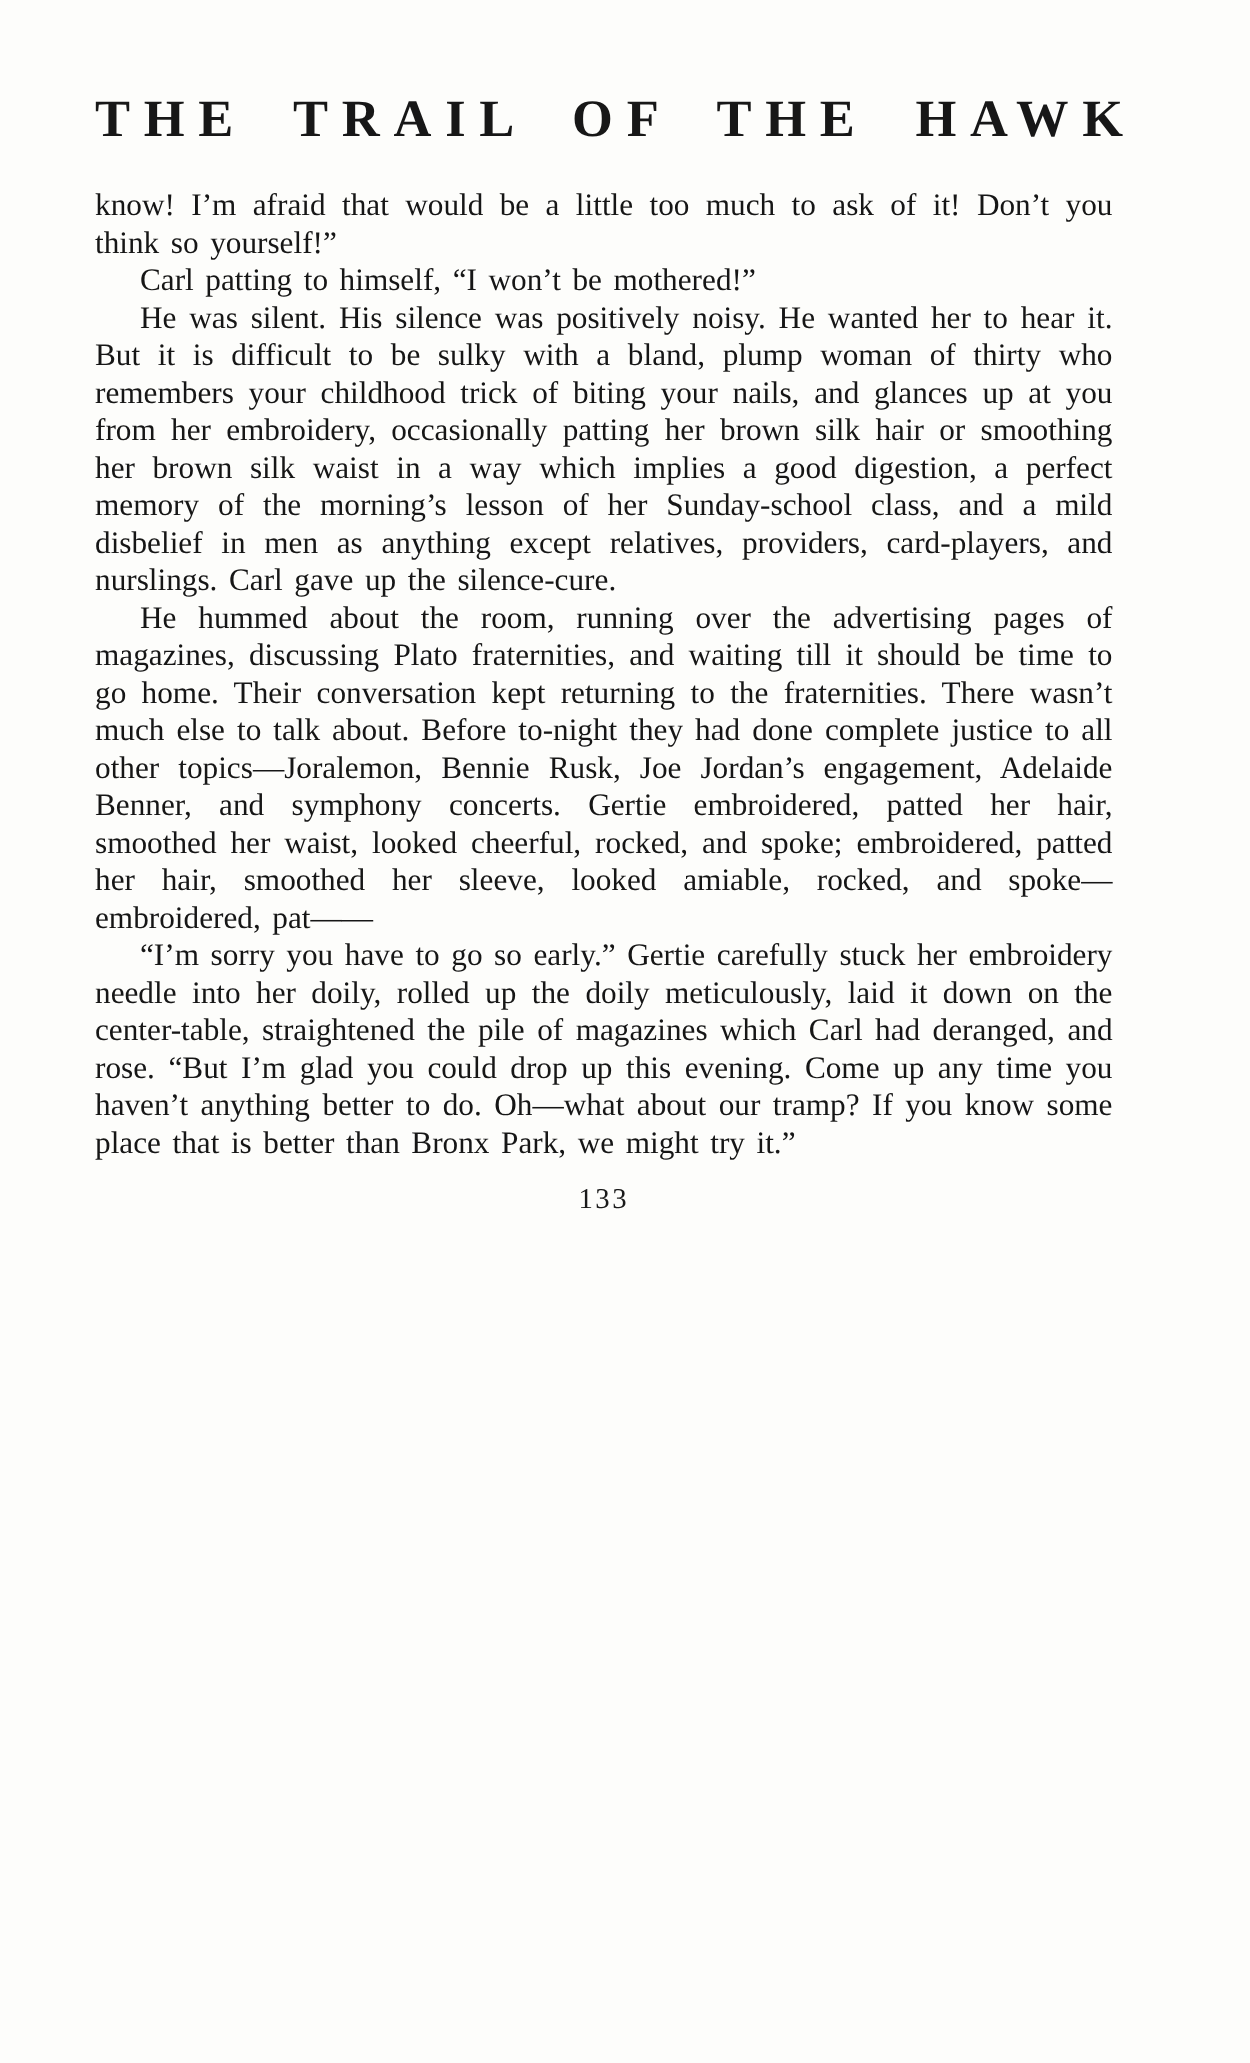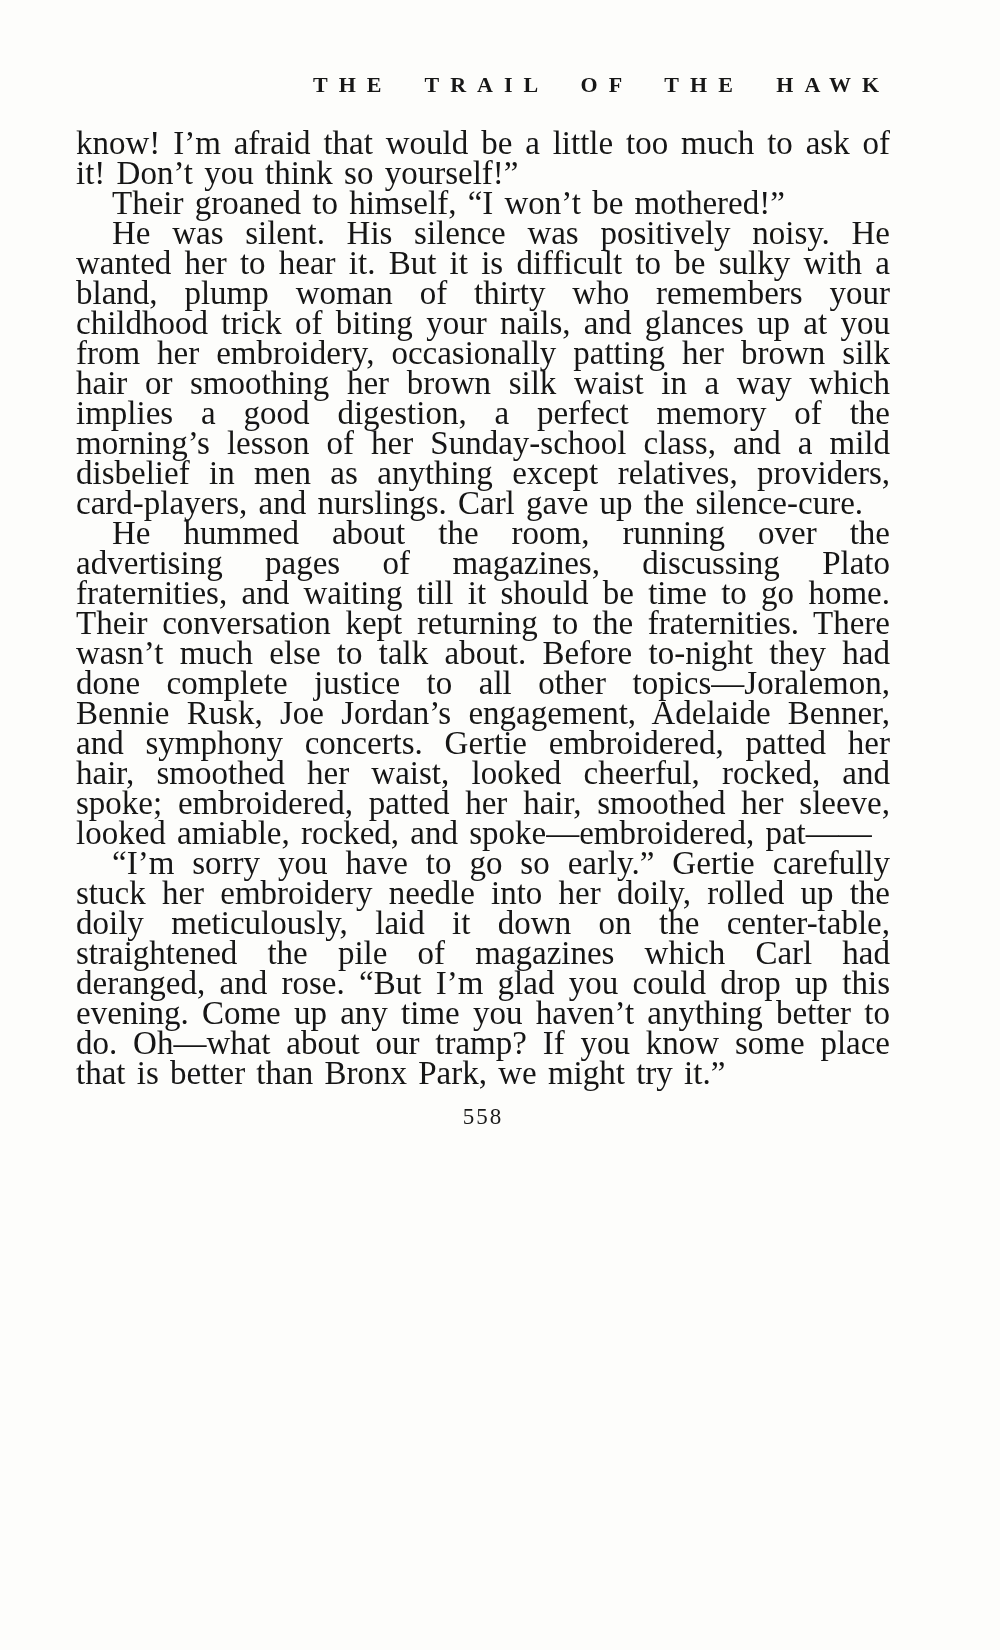--- a/index.html
+++ b/index.html
@@ -14,31 +14,31 @@
     margin: 0 auto;
     background: #fdfdfb;
     box-sizing: border-box;
     padding: 72px 110px 0 76px;
     font-family: "Liberation Serif", "DejaVu Serif", serif;
     color: #141414;
     overflow: hidden;
   }
   .running-head {
     text-align: right;
-    font-size: 22px;
+    font-size: 42px;
     font-weight: 600;
     letter-spacing: 11px;
     word-spacing: 16px;
     color: #171717;
     margin: 0 0 30px 0;
     white-space: nowrap;
   }
   .text-block p {
     margin: 0;
-    font-size: 33px;
+    font-size: 25px;
     line-height: 30px;
     text-align: justify;
     word-spacing: 3px;
     color: #161616;
   }
   .text-block p.indent {
     text-indent: 36px;
   }
   .folio {
     text-align: center;
@@ -50,21 +50,21 @@
 </style>
 </head>
 <body>
 
 <div class="book-page">
 
   <h1 class="running-head">THE TRAIL OF THE HAWK</h1>
 
   <div class="text-block">
     <p>know! I’m afraid that would be a little too much to ask of it! Don’t you think so yourself!”</p>
-    <p class="indent">Their groaned to himself, “I won’t be mothered!”</p>
+    <p class="indent">Carl patting to himself, “I won’t be mothered!”</p>
     <p class="indent">He was silent. His silence was positively noisy. He wanted her to hear it. But it is difficult to be sulky with a bland, plump woman of thirty who remembers your childhood trick of biting your nails, and glances up at you from her embroidery, occasionally patting her brown silk hair or smoothing her brown silk waist in a way which implies a good digestion, a perfect memory of the morning’s lesson of her Sunday-school class, and a mild disbelief in men as anything except relatives, providers, card-players, and nurslings. Carl gave up the silence-cure.</p>
     <p class="indent">He hummed about the room, running over the advertising pages of magazines, discussing Plato fraternities, and waiting till it should be time to go home. Their conversation kept returning to the fraternities. There wasn’t much else to talk about. Before to-night they had done complete justice to all other topics—Joralemon, Bennie Rusk, Joe Jordan’s engagement, Adelaide Benner, and symphony concerts. Gertie embroidered, patted her hair, smoothed her waist, looked cheerful, rocked, and spoke; embroidered, patted her hair, smoothed her sleeve, looked amiable, rocked, and spoke—embroidered, pat——</p>
     <p class="indent">“I’m sorry you have to go so early.” Gertie carefully stuck her embroidery needle into her doily, rolled up the doily meticulously, laid it down on the center-table, straightened the pile of magazines which Carl had deranged, and rose. “But I’m glad you could drop up this evening. Come up any time you haven’t anything better to do. Oh—what about our tramp? If you know some place that is better than Bronx Park, we might try it.”</p>
   </div>
 
-  <div class="folio">558</div>
+  <div class="folio">133</div>
 
 </div>
 
 </body></html>

